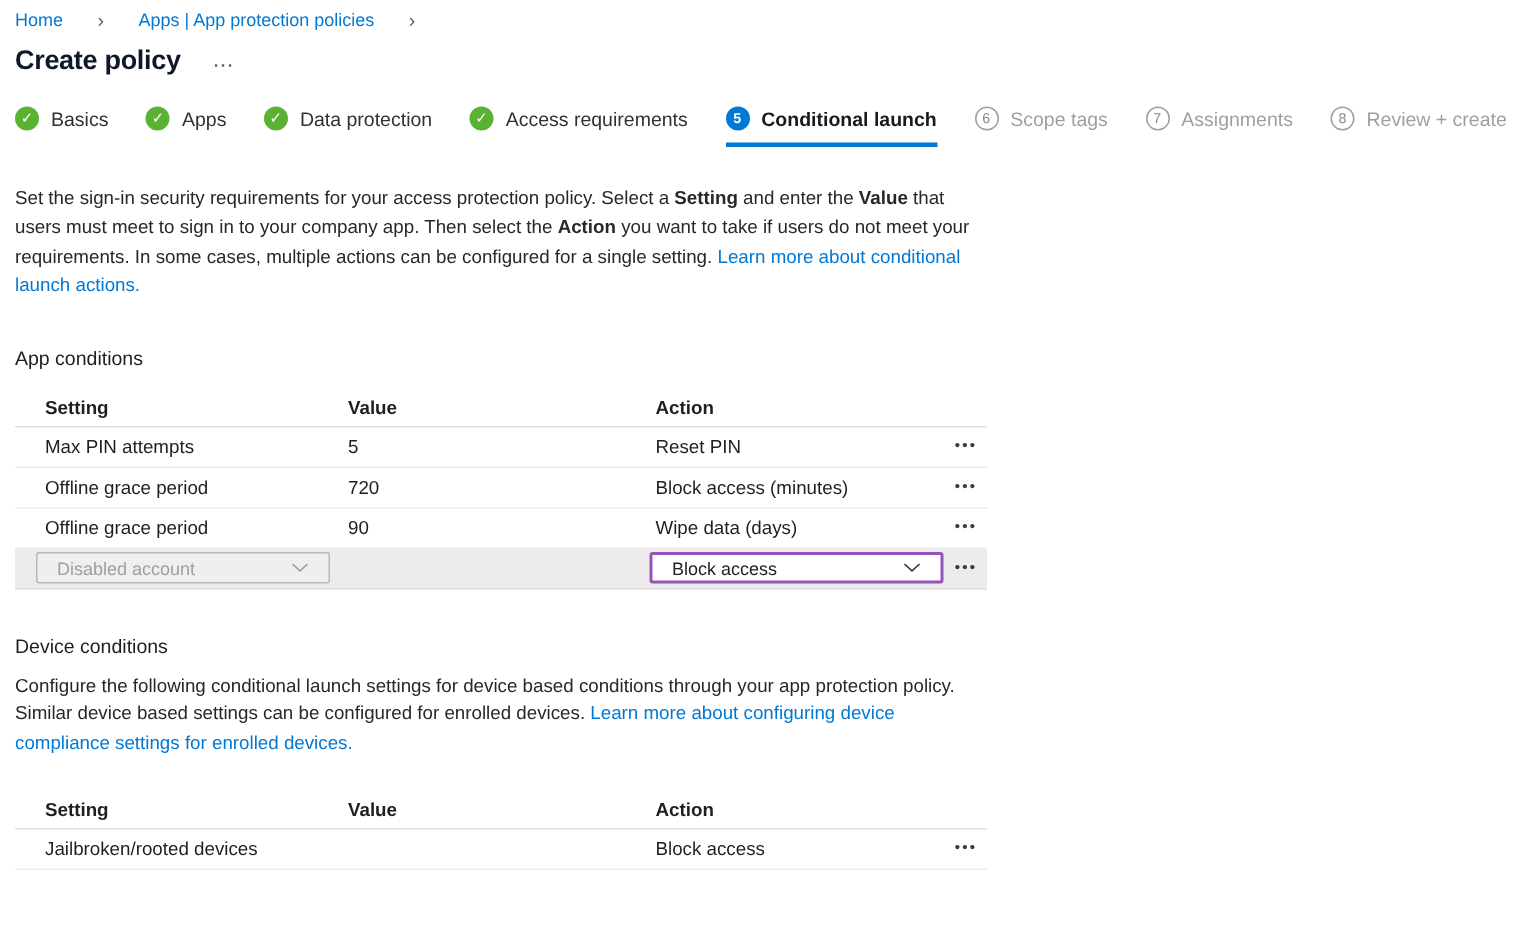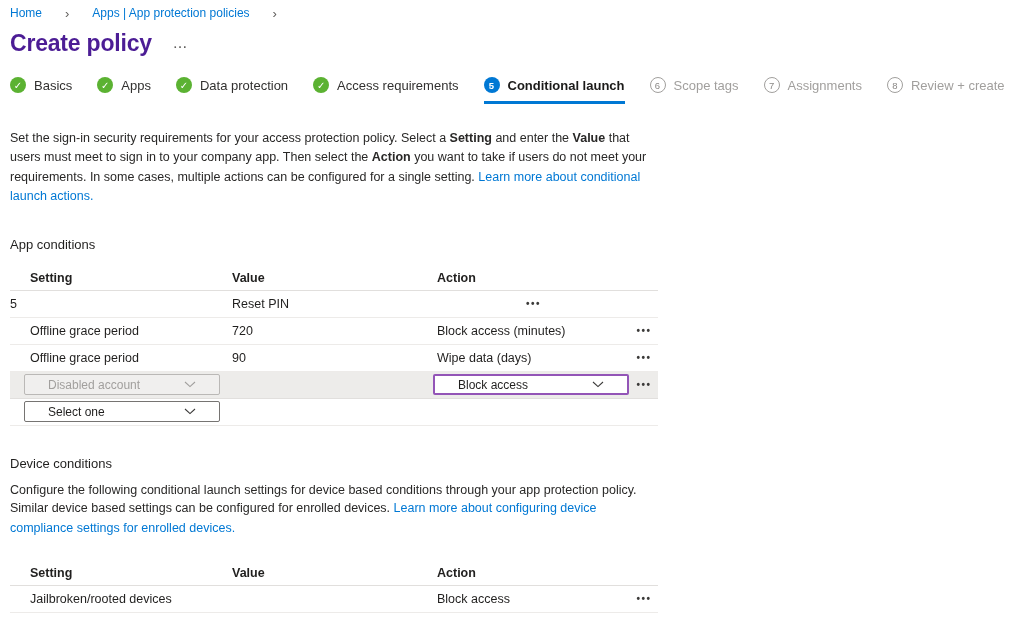--- a/index.html
+++ b/index.html
@@ -11,21 +11,21 @@
   }
   .page { padding:6px 0 0 10px; }
 
   
   .breadcrumb { font-size:12px; display:flex; align-items:center; gap:23px; margin-bottom:10px; }
   .crumb { color:#0078d4; text-decoration:none; cursor:pointer; }
   .crumb-sep { color:#605e5c; font-size:13px; line-height:1; }
 
   
   .title-row { display:flex; align-items:center; gap:22px; margin-bottom:20px; }
-  .page-title { font-size:23px; font-weight:700; color:#4c1d95; letter-spacing:-0.2px; }
+  .page-title { font-size:18px; font-weight:700; color:#0f172a; letter-spacing:-0.2px; }
   .title-menu { color:#605e5c; font-size:11px; letter-spacing:1px; font-weight:700; cursor:pointer; padding-top:6px; }
 
   
   .tabs { display:flex; align-items:flex-start; margin-bottom:25px; }
   .tab { display:inline-flex; align-items:center; gap:8px; margin-right:25px;
          padding-bottom:8px; border-bottom:3px solid transparent; cursor:pointer; }
   .tab--active { border-bottom-color:#0078d4; }
   .step-icon { width:16px; height:16px; border-radius:50%; display:flex; align-items:center; justify-content:center; flex:none; }
   .step-icon--done { background:#5bb232; color:#fff; font-size:10px; font-weight:700; }
   .step-icon--active { background:#0078d4; color:#fff; font-size:9.5px; font-weight:700; }
@@ -47,21 +47,21 @@
   .trow--head { font-weight:700; border-bottom-color:#e1dfdd; height:25px; }
   .cell-setting { padding-left:20px; }
   .trow--highlight { background:#edecea; border-bottom-color:#e1dfdd; }
 
   .menu-dots { font-size:10px; letter-spacing:1.5px; color:#3b3a39; font-weight:700;
                cursor:pointer; text-align:center; line-height:1; }
 
   
   .dropdown { height:21px; width:196px; background:#fff; border:1px solid #767472; border-radius:2px;
               display:flex; align-items:center; justify-content:space-between;
-              padding:0 23px; font-size:12px; color:#201f1e; cursor:pointer; }
+              padding:0 13px; font-size:12px; color:#201f1e; cursor:pointer; }
   .dropdown--indent { margin-left:14px; }
   .dropdown--disabled { background:#f0efee; border-color:#bab8b6; color:#a19f9d; cursor:default; }
   .dropdown--disabled svg path { stroke:#a19f9d; }
   .dropdown--focus { border:2px solid #9355b7; margin-left:-4px; }
   .chevron { display:flex; align-items:center; }
 
   .table-gap { margin-bottom:30px; }
   .dev-desc { max-width:650px; line-height:1.5; color:#292827; }
   .dev-note { max-width:648px; line-height:1.55; margin-bottom:23px; color:#292827; }
 </style>
@@ -123,20 +123,21 @@
 
   <div class="ctable table-gap">
     <div class="trow trow--head">
       <div class="cell-setting">Setting</div>
       <div>Value</div>
       <div>Action</div>
       <div></div>
     </div>
 
     <div class="trow">
+      <div class="cell-setting">Max PIN attempts</div>
       <div>5</div>
       <div>Reset PIN</div>
       <div class="menu-dots">•••</div>
     </div>
 
     <div class="trow">
       <div class="cell-setting">Offline grace period</div>
       <div>720</div>
       <div>Block access (minutes)</div>
       <div class="menu-dots">•••</div>
@@ -167,35 +168,20 @@
           <span class="chevron">
               <svg width="12" height="7" viewBox="0 0 12 7">
                 <path d="M1 1 L6 5.6 L11 1" fill="none" stroke="#3b3a39" stroke-width="1.1"></path>
               </svg>
             </span>
         </div>
       </div>
       <div class="menu-dots">•••</div>
     </div>
 
-    <div class="trow">
-      <div>
-        <div class="dropdown dropdown--indent">
-          <span>Select one</span>
-          <span class="chevron">
-              <svg width="12" height="7" viewBox="0 0 12 7">
-                <path d="M1 1 L6 5.6 L11 1" fill="none" stroke="#3b3a39" stroke-width="1.1"></path>
-              </svg>
-            </span>
-        </div>
-      </div>
-      <div></div>
-        <div></div>
-        <div></div>
-    </div>
   </div>
 
   <div class="section-label" style="margin-bottom:10px">Device conditions</div>
 
   <p class="dev-desc">Configure the following conditional launch settings for device based conditions through your app protection policy.</p>
 
   <p class="dev-note"><span>Similar device based settings can be configured for enrolled devices. </span><a class="link">Learn more about configuring device compliance settings for enrolled devices.</a></p>
 
   <div class="ctable">
     <div class="trow trow--head">

